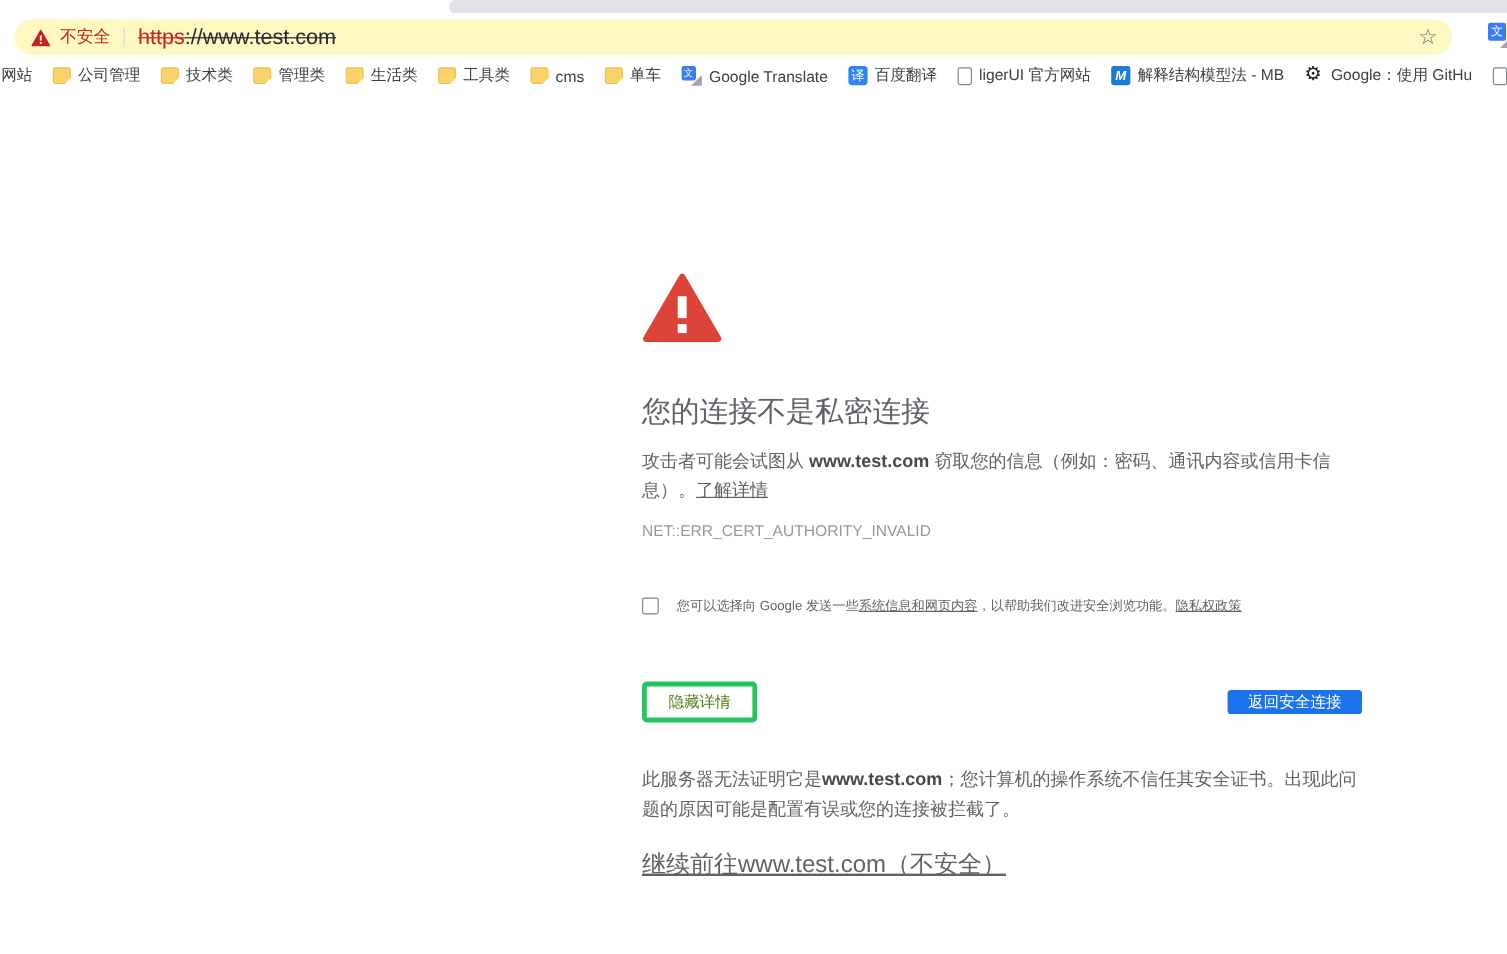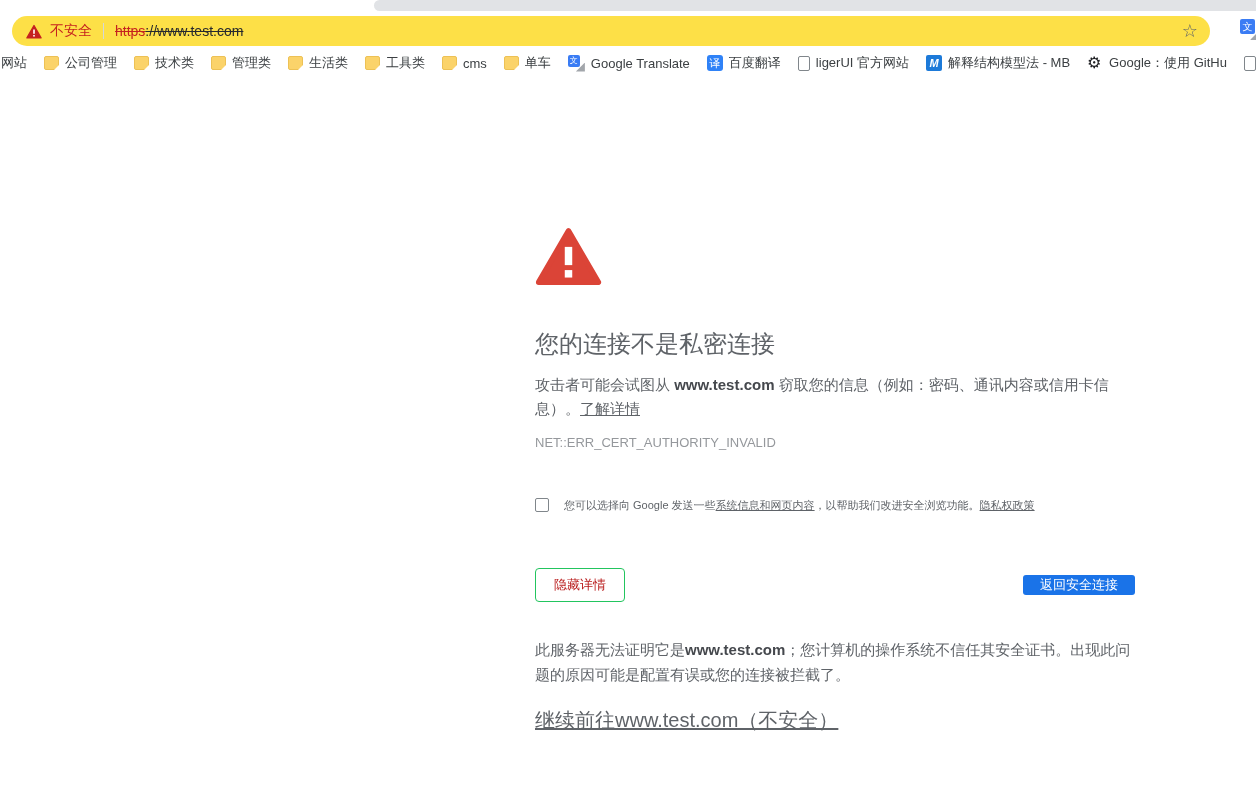--- a/index.html
+++ b/index.html
@@ -11,27 +11,27 @@
     -webkit-font-smoothing:antialiased;
   }
 
   
   .top-sliver{position:absolute;left:374px;right:0;top:0;height:11px;background:#e1e3e6;border-radius:7px 0 0 7px;}
 
   
   .toolbar{position:absolute;left:0;top:11px;right:0;height:37px;background:#fff;}
   .omnibox{
     position:absolute;left:12px;right:46px;top:5px;height:30px;
-    background:#fde047;border-radius:15px;
+    background:#fef9c3;border-radius:15px;
     display:flex;align-items:center;padding:0 12px 0 14px;
   }
   .warn-tri{display:inline-flex;align-items:center;margin-right:8px;}
   .notsecure{color:#c5221f;font-size:14px;white-space:nowrap;}
   .omni-sep{width:1px;height:16px;background:#d4d7db;margin:0 11px 0 11px;}
-  .url{font-size:14px;white-space:nowrap;}
+  .url{font-size:18px;white-space:nowrap;}
   .url .scheme{color:#c5221f;text-decoration:line-through;}
   .url .rest{color:#27292d;text-decoration:line-through;}
   .star{margin-left:auto;font-size:18px;color:#5f6368;line-height:18px;cursor:pointer;}
   .star::before{content:"☆";}
 
   
   .gt{position:relative;display:inline-block;}
   .gt .gt-blue{position:absolute;left:0;top:0;background:#3a7cf4;color:#fff;text-align:center;border-radius:2px;}
   .gt .gt-blue::before{content:"文";}
   .gt .gt-grey{position:absolute;background:#a2a6ab;}
@@ -65,21 +65,21 @@
   .big-tri{display:block;margin:0 0 43px 0;}
   .pg-title{font-size:24px;font-weight:400;color:#5f6368;line-height:32px;margin:0 0 13px 0;font-family:Liberation Serif, serif;}
   .desc{font-size:15px;line-height:24px;color:#5f6368;margin:0 0 14px 0;}
   .desc b{color:#45484d;}
   .link{text-decoration:underline;cursor:pointer;color:inherit;}
   .errcode{font-size:13px;color:#95989c;line-height:16px;margin:0 0 45px 0;}
   .report{display:flex;align-items:center;gap:15px;font-size:11px;color:#5f6368;line-height:18px;margin:0 0 54px 0;white-space:nowrap;}
   .checkbox{width:14px;height:14px;border:1px solid #80868b;border-radius:2px;background:#fff;flex:0 0 auto;cursor:pointer;}
   .btnrow{display:flex;align-items:center;justify-content:space-between;margin:0 0 35px 0;}
   .btn-hide{
-    background:#fff;border:1px solid #22c55e;border-radius:4px;color:#b91c1c;
+    background:#fff;border:4px solid #22c55e;border-radius:4px;color:#4d7c0f;
     font-size:13px;height:34px;padding:0 18px;cursor:pointer;
     font-family:inherit;
   }
   .btn-back{
     background:#1a73e8;border:none;border-radius:3px;color:#fff;
     font-size:13px;height:20px;padding:0 17px;cursor:pointer;
     font-family:inherit;
   }
   .details{font-size:15px;line-height:25px;color:#5f6368;margin:0 0 20px 0;}
   .details b{color:#45484d;}

